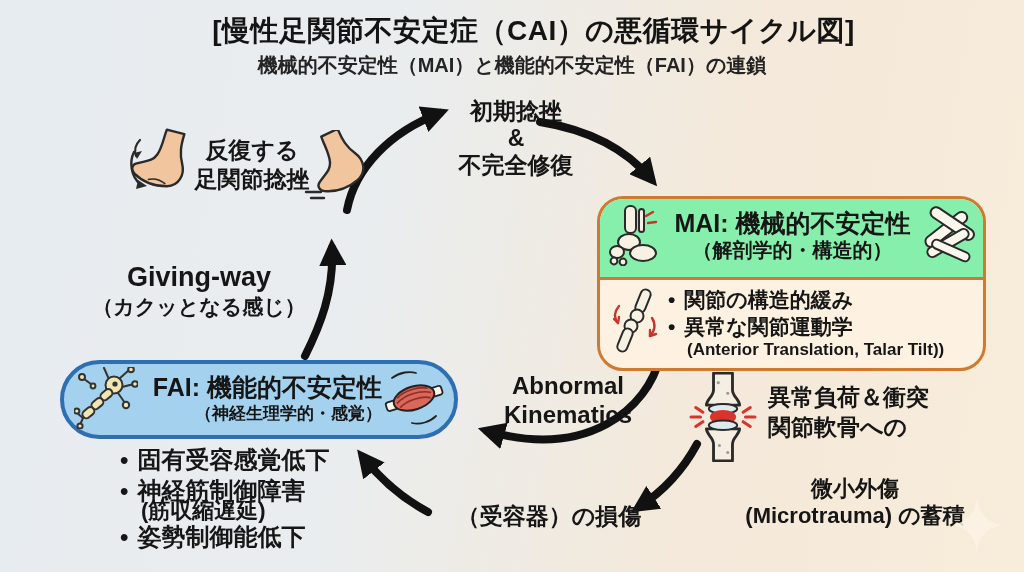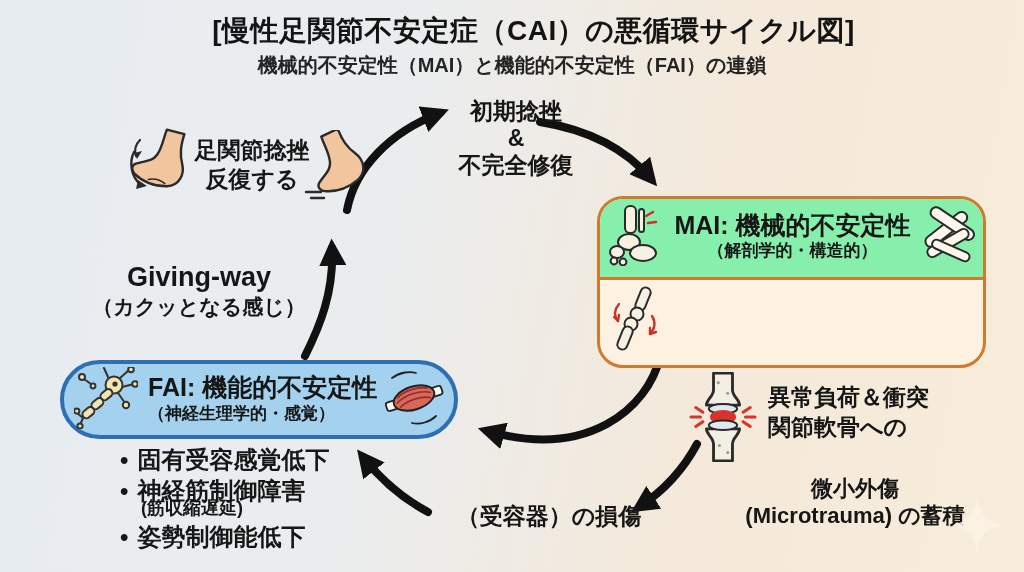--- a/index.html
+++ b/index.html
@@ -21,37 +21,37 @@
 
   .node-initial{ left:420px; top:98px; width:192px; font-size:23px; font-weight:800; line-height:1.18;}
   .lbl-ligament{ left:676px; top:138px; font-size:22px; font-weight:800; }
 
   .mai-box{ left:597px; top:196px; width:389px; border:3.5px solid #cf7a2e;
     border-radius:26px; background:#fdf2e1; overflow:hidden; }
   .mai-header{ display:flex; align-items:center; gap:4px; background:#86efac;
     padding:5px 8px 7px 8px; border-bottom:3px solid #cf7a2e; }
   .mai-htxt{ flex:1; text-align:center; }
   .mai-title{ font-size:25px; font-weight:800; line-height:1.1;}
-  .mai-sub{ font-size:17px; font-weight:700; }
+  .mai-sub{ font-size:20px; font-weight:700; }
   .mai-body{ display:flex; align-items:center; gap:6px; padding:6px 8px 9px 10px; }
   .blist{ list-style:none; font-size:21px; font-weight:700; line-height:1.3; }
   .blist li{ display:flex; }
   .blist li::before{ content:"•"; margin:0 9px 0 2px; }
   .mai-note{ font-size:17px; font-weight:700; margin-left:21px; line-height:1.1; }
 
   .lbl-abn{ left:487px; top:372px; width:162px; font-size:24px; font-weight:800; line-height:1.2;}
 
   .icon-impact{ left:686px; top:372px; }
   .lbl-cartilage{ left:768px; top:383px; font-size:23px; font-weight:800; line-height:1.3;}
   .lbl-micro{ left:716px; top:476px; width:278px; font-size:22px; font-weight:700; line-height:1.22;}
   .lbl-mech{ left:418px; top:502px; width:262px; font-size:23px; font-weight:800; line-height:1.22;}
 
   .fai-box{ left:60px; top:360px; width:398px; height:79px; border:4px solid #2e6fb2;
     border-radius:40px; background:#a3d1ee; display:flex; align-items:center; gap:2px; padding:0 10px;}
-  .fai-htxt{ flex:1; text-align:left;margin-left:8px; }
+  .fai-htxt{ flex:1; text-align:right; }
   .fai-title{ font-size:25px; font-weight:800; line-height:1.1;}
   .fai-sub{ font-size:17px; font-weight:700;}
   .fai-bullets{ left:118px; top:444px; font-size:24px; font-weight:700; }
   .fai-bullets .subnote{ margin-left:23px; }
 
   .lbl-giving{ left:78px; top:262px; width:242px; }
   .lbl-giving .l1{ font-size:27px; font-weight:800; }
   .lbl-giving .l2{ font-size:21px; font-weight:800; }
 
   .icon-foot-sprain{ left:128px; top:126px; }
@@ -134,23 +134,34 @@
             <rect x="10" y="40" width="10" height="24" rx="5" transform="rotate(22 15 52)"></rect>
           </g>
           <g stroke="#c6342c" stroke-width="2.4" fill="none" stroke-linecap="round">
             <path d="M9 18 C4 24 4 30 8 35"></path>
             <path d="M8 35 l-4 -4 m4 4 l1 -6"></path>
             <path d="M42 30 C46 36 45 43 40 48"></path>
             <path d="M40 48 l6 -2 m-6 2 l0 -6"></path>
           </g>
         </svg>
       </span>
+      <div>
+        <ul class="blist">
+          <li>関節の構造的緩み</li>
+          <li>異常な関節運動学</li>
+        </ul>
+        <div class="mai-note">(Anterior Translation, Talar Tilt))</div>
+      </div>
     </div>
   </div>
 
+  <div class="abs lbl-abn ctr">
+    <div>Abnormal</div>
+    <div>Kinematics</div>
+  </div>
 
   <span class="abs icon-impact">
     <svg width="74" height="90" viewBox="0 0 62 76">
       <g stroke="#2a2a2a" stroke-width="2.4" fill="#f4efe2" stroke-linejoin="round">
         <path d="M23 1 H39 V15 C39 21 45 23 45 28 H17 C17 23 23 21 23 15 Z"></path>
         <path d="M17 48 H45 C45 53 39 55 39 61 V75 H23 V61 C23 55 17 53 17 48 Z"></path>
       </g>
       <ellipse cx="31" cy="31" rx="12" ry="4" fill="#dfeaf0" stroke="#2a2a2a" stroke-width="1.6"></ellipse>
       <ellipse cx="31" cy="38" rx="11" ry="6" fill="#d9342b"></ellipse>
       <ellipse cx="31" cy="45" rx="12" ry="4" fill="#dfeaf0" stroke="#2a2a2a" stroke-width="1.6"></ellipse>
@@ -231,21 +242,21 @@
           <path d="M28 53 C36 55 46 52 52 46"></path>
         </g>
       </svg>
     </span>
   </div>
 
   <ul class="abs blist fai-bullets">
     <li>固有受容感覚低下</li>
     <li>神経筋制御障害</li>
   </ul>
-  <div class="abs fai-bullets" style="top:496px; font-size:18px; font-weight:700;">
+  <div class="abs fai-bullets" style="top:496px; font-size:22px; font-weight:700;">
     <div class="subnote">(筋収縮遅延)</div>
   </div>
   <ul class="abs blist fai-bullets" style="top:521px;">
     <li>姿勢制御能低下</li>
   </ul>
 
   <div class="abs lbl-giving ctr">
     <div class="l1">Giving-way</div>
     <div class="l2">（カクッとなる感じ）</div>
   </div>
@@ -260,22 +271,22 @@
         <path d="M6 26 C1 36 3 50 12 58"></path>
       </g>
       <path d="M10 54 l9 6 l-11 3 z" fill="#2a2a2a"></path>
       <g stroke="#2a2a2a" stroke-width="2.2" fill="none" stroke-linecap="round">
         <path d="M12 14 C8 18 6 24 8 30"></path>
       </g>
       <path d="M6 27 l3 6 l5 -8 z" fill="#2a2a2a"></path>
     </svg>
   </span>
   <div class="abs lbl-recur ctr">
+    <div>反復する</div>
     <div>足関節捻挫</div>
-    <div>反復する</div>
   </div>
   <span class="abs icon-foot-tiptoe">
     <svg width="64" height="74" viewBox="0 0 64 74">
       <g transform="rotate(-32 32 34)">
         <path d="M34 3 L52 5 C50 17 50 25 54 35 C58 45 54 57 42 59 C28 61 16 57 8 51 C4 48 4 43 8 41 C16 37 24 37 28 29 C32 21 32 11 34 3 Z" fill="#f1c69e" stroke="#2a2a2a" stroke-width="2.4" stroke-linejoin="round"></path>
       </g>
       <g stroke="#2a2a2a" stroke-width="2.4" fill="none" stroke-linecap="round">
         <path d="M2 62 h15"></path>
         <path d="M7 68 h13"></path>
       </g>

